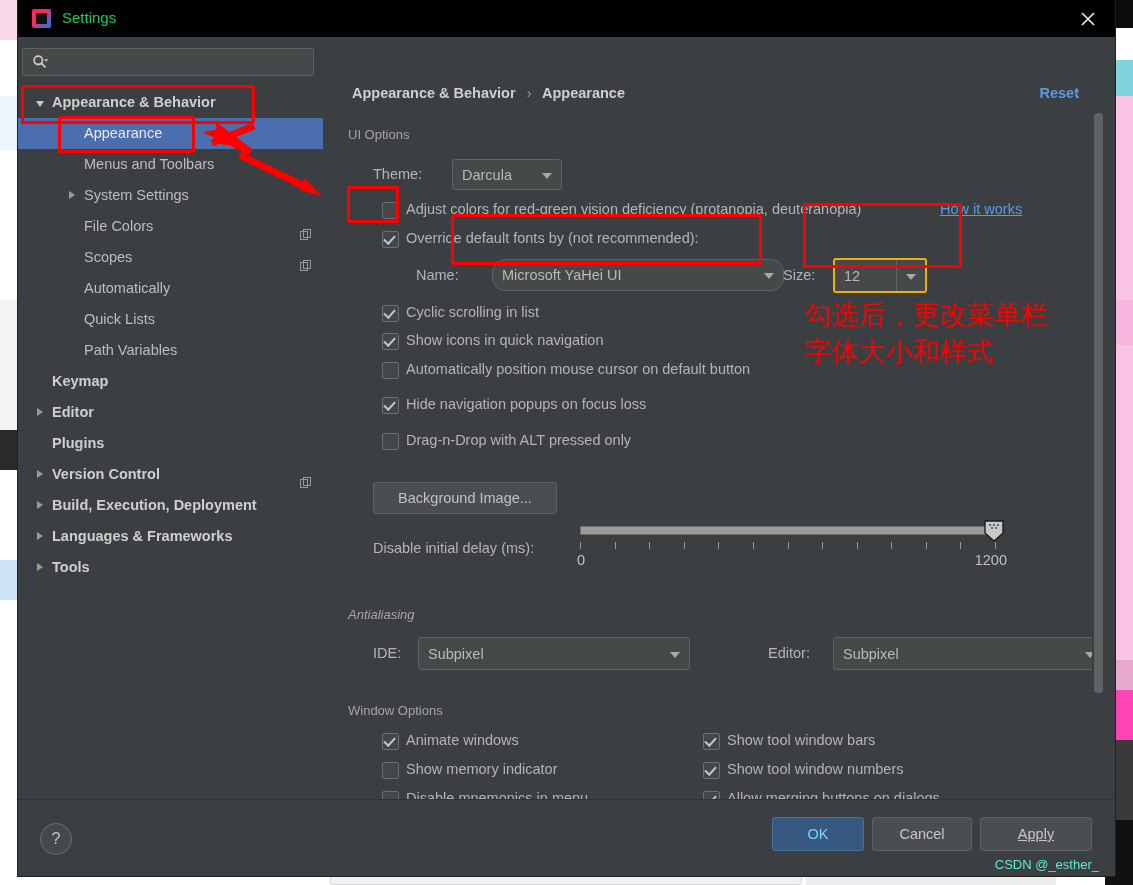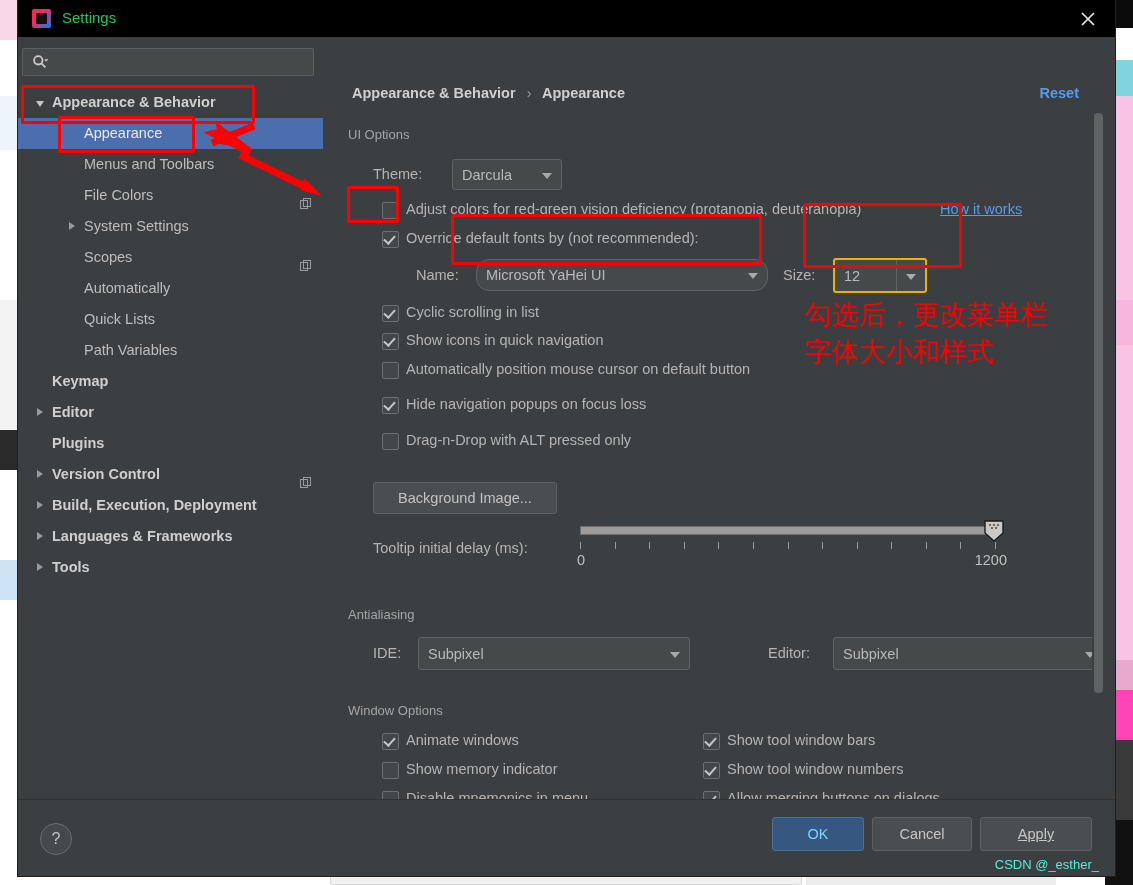--- a/index.html
+++ b/index.html
@@ -165,29 +165,29 @@
             <span class="arr arr-down" style="left: 18px; top: 14px;"></span>
             <span style="position: absolute; left: 34px;">Appearance &amp; Behavior</span>
           </div>
           <div class="tnode sel">
             <span style="position: absolute; left: 66px;">Appearance</span>
           </div>
           <div class="tnode">
             <span style="position: absolute; left: 66px;">Menus and Toolbars</span>
           </div>
           <div class="tnode">
+            <span class="arr arr-right" style="left: 51px; top: 11px;"></span>
+            <span style="position: absolute; left: 66px;">System Settings</span>
+          </div>
+          <div class="tnode">
             <span style="position: absolute; left: 66px;">File Colors</span>
             <span class="copy-ic"><svg width="11" height="11" viewBox="0 0 11 11">
                 <rect x="0.5" y="2.5" width="7" height="8" stroke="#9a9a9a" fill="none"></rect>
                 <rect x="3.5" y="0.5" width="7" height="8" stroke="#9a9a9a" fill="none"></rect>
               </svg></span>
-          </div>
-          <div class="tnode">
-            <span class="arr arr-right" style="left: 51px; top: 11px;"></span>
-            <span style="position: absolute; left: 66px;">System Settings</span>
           </div>
           <div class="tnode">
             <span style="position: absolute; left: 66px;">Scopes</span>
             <span class="copy-ic"><svg width="11" height="11" viewBox="0 0 11 11">
                 <rect x="0.5" y="2.5" width="7" height="8" stroke="#9a9a9a" fill="none"></rect>
                 <rect x="3.5" y="0.5" width="7" height="8" stroke="#9a9a9a" fill="none"></rect>
               </svg></span>
           </div>
           <div class="tnode">
             <span style="position: absolute; left: 66px;">Automatically</span>
@@ -264,21 +264,21 @@
       <div class="row" style="left:600px;top:164px;color:#5a9ae6;font-size:14.5px;cursor:pointer;text-decoration:underline;">How it works</div>
 
       <div class="cbrow" style="left:42px;top:194px;">
         <span class="cb on"></span>
         <span class="ctext">Override default fonts by (not recommended):</span>
       </div>
 
       <div class="row" style="left:76px;top:229px;">
         <span class="lbl">Name:</span>
       </div>
-      <div class="combo" style="left:136px;top:222px;width:290px;height:30px;border-radius:13px;">
+      <div class="combo" style="left:152px;top:222px;width:290px;height:30px;border-radius:13px;">
         <span class="cv">Microsoft YaHei UI</span>
         <span class="arrbox" style="border-left:none;">
             <i class="carr"></i>
           </span>
       </div>
 
       <div class="row" style="left:443px;top:229px;">
         <span class="lbl">Size:</span>
       </div>
       <div class="combo focus" style="left:493px;top:221px;width:90px;height:31px;">
@@ -307,21 +307,21 @@
           </div>
           <div class="cbrow" style="left: 42px; top: 396px;">
             <span class="cb"></span>
             <span class="ctext">Drag-n-Drop with ALT pressed only</span>
           </div>
         </div>
 
       <div class="btn" style="left:33px;top:445px;width:182px;height:30px;line-height:30px;">Background Image...</div>
 
       <div class="row" style="left:33px;top:502px;">
-        <span class="lbl">Tooltip initial delay (ms):</span>
+        <span class="lbl">Disable initial delay (ms):</span>
       </div>
       <div id="slider" style="left:240px;top:489px;width:415px;">
         <div class="track"></div>
         <div class="thumb">
           <svg width="20" height="22" viewBox="0 0 20 22">
             <path d="M1 1 H19 V13 L10 21 L1 13 Z" fill="#c9c9c9" stroke="#1d1d1d" stroke-width="1.4"></path>
             <g fill="#3a3a3a">
                 <circle cx="6" cy="5" r="0.9"></circle>
                 <circle cx="10" cy="5" r="0.9"></circle>
                 <circle cx="14" cy="5" r="0.9"></circle>
@@ -342,21 +342,21 @@
             <i style="left: 66.6667%;"></i>
             <i style="left: 75%;"></i>
             <i style="left: 83.3333%;"></i>
             <i style="left: 91.6667%;"></i>
             <i style="left: 100%;"></i>
           </div>
         <div class="tmin">0</div>
         <div class="tmax">1200</div>
       </div>
 
-      <div class="sect" style="top:568px;">
+      <div class="sect" style="top:568px;font-style:italic;">
         <div class="sect-hd">
           <div class="sect-line"></div>
           <span class="sect-title">Antialiasing</span>
         </div>
       </div>
       <div class="row" style="left:33px;top:607px;">
         <span class="lbl">IDE:</span>
       </div>
       <div class="combo" style="left:78px;top:600px;width:270px;height:31px;">
         <span class="cv">Subpixel</span>

